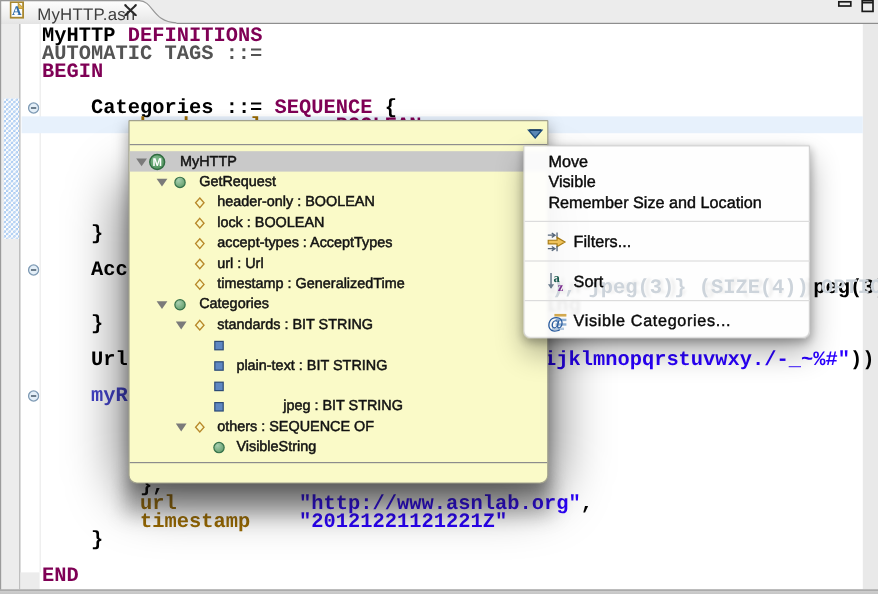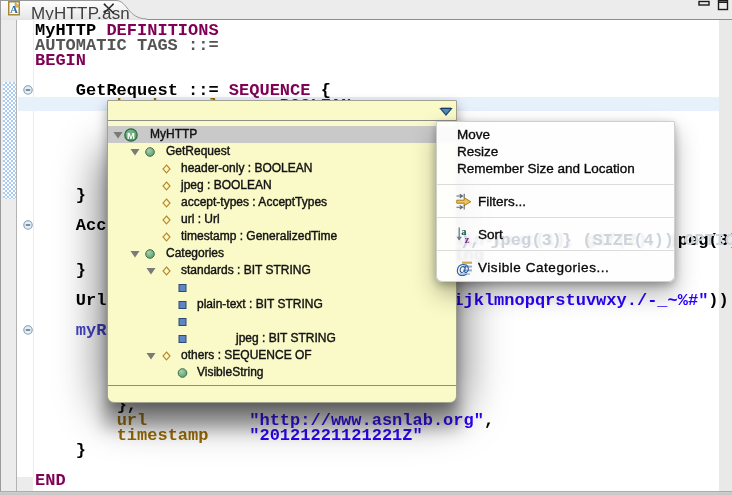--- a/index.html
+++ b/index.html
@@ -31,21 +31,21 @@
   <path d="M0,1 L116,1 C128,1 127,18.5 147,19 L147,21 L0,21 Z" fill="url(#tabg)"></path>
   <path d="M0,0.5 L116,0.5 C128,0.8 127,18.5 147,19" fill="none" stroke="#979797" stroke-width="1"></path>
 </svg>
 
 <svg class="abs" style="left:8px;top:1px;" width="13" height="15" viewBox="0 0 13 15">
   <rect x="0.75" y="0.75" width="10.5" height="13" fill="#FDFDFD" stroke="#A8872F" stroke-width="1.5"></rect>
   <polygon points="7.2,1.5 11.8,6 7.2,6" fill="#E5BC55" stroke="#B8922F" stroke-width="0.8"></polygon>
   <text x="6" y="11.5" font-size="11" font-weight="bold" fill="#2E6BA8" text-anchor="middle" font-family="Liberation Serif,serif">A</text>
 </svg>
 
-<div class="abs" style="left:31px;top:3.5px;font-size:17px;color:#3E3E3E;letter-spacing:0.2px;">MyHTTP.asn</div>
+<div class="abs" style="left:31px;top:3.5px;font-size:14px;color:#3E3E3E;letter-spacing:0.2px;">MyHTTP.asn</div>
 
 <svg class="abs" style="left:103px;top:3px;" width="12" height="11" viewBox="0 0 12 11">
   <path d="M1.5,1.5 L10,9.5 M10,1.5 L1.5,9.5" stroke="#2B2B2B" stroke-width="1.7" stroke-linecap="round"></path>
   <path d="M0.8,0.9 L2.6,1.6 M10.8,0.9 L9,1.6 M0.8,10.1 L2.6,9.4 M10.8,10.1 L9,9.4" stroke="#2B2B2B" stroke-width="1.1"></path>
 </svg>
 
 <svg class="abs" style="left:698px;top:0;" width="34px" height="12" viewBox="0 0 34 12">
   <rect x="1" y="1.5" width="10" height="3.5" fill="none" stroke="#1A1A1A" stroke-width="1.4"></rect>
   <rect x="20.5" y="0.5" width="9" height="9" fill="none" stroke="#1A1A1A" stroke-width="1.4"></rect>
   <line x1="20.5" y1="2.2" x2="29.5" y2="2.2" stroke="#1A1A1A" stroke-width="1.6"></line>
@@ -78,21 +78,21 @@
 <svg class="abs" style="left:23px;top:325px;" width="10" height="10" viewBox="0 0 10 10">
     <circle cx="5" cy="5" r="4.2" fill="#E4EFF8" stroke="#7F9BB5" stroke-width="1.1"></circle>
     <line x1="2.8" y1="5" x2="7.2" y2="5" stroke="#46586A" stroke-width="1.3"></line>
   </svg>
 
 <div class="abs" id="code" style="left:35px;top:23px;">
 <pre id="L1"><span class="blk">MyHTTP </span><span class="kw">DEFINITIONS</span></pre>
 <pre id="L2"><span class="gry">AUTOMATIC TAGS ::=</span></pre>
 <pre id="L3"><span class="kw">BEGIN</span></pre>
 <pre id="L4"> </pre>
-<pre id="L5">    <span class="blk">GetRequest ::= </span><span class="kw">SEQUENCE</span><span class="blk"> {</span></pre>
+<pre id="L5">    <span class="blk">Categories ::= </span><span class="kw">SEQUENCE</span><span class="blk"> {</span></pre>
 <pre id="L6">        <span class="fld">header-only</span>     <span class="kw">BOOLEAN</span><span class="blk">,</span></pre>
 <pre id="L7">        <span class="fld">lock</span>            <span class="kw">BOOLEAN</span><span class="blk">,</span></pre>
 <pre id="L8">        <span class="fld">accept-types</span>    <span class="blk">AcceptTypes,</span></pre>
 <pre id="L9">        <span class="fld">url</span>             <span class="blk">Url,</span></pre>
 <pre id="L10">        <span class="blk">...</span></pre>
 <pre id="L11">        <span class="fld">timestamp</span>       <span class="blk">GeneralizedTime</span></pre>
 <pre id="L12">    <span class="blk">}</span></pre>
 <pre id="L13"> </pre>
 <pre id="L14">    <span class="blk">AcceptTypes ::= </span><span class="kw">SEQUENCE</span><span class="blk"> {</span></pre>
 <pre id="L15">        <span class="fld">standards</span> <span class="kw">BIT STRING</span><span class="blk"> {html(0), plain-text(1), gif(2), jpeg(3)} (</span><span class="kw">SIZE</span><span class="blk">(4)) </span><span class="kw">OPTIONAL</span><span class="blk">,</span></pre>
@@ -163,37 +163,37 @@
     <path d="M59.5,226 L63,230 L59.5,234 L56,230 Z" fill="none" stroke="#B8892B" stroke-width="1.15"></path>
 
     <rect x="72" y="158.5" width="7" height="7" fill="#5E87C2" stroke="#2C4A77"></rect>
     <rect x="72" y="175.5" width="7" height="7" fill="#5E87C2" stroke="#2C4A77"></rect>
     <rect x="72" y="192.5" width="7" height="7" fill="#5E87C2" stroke="#2C4A77"></rect>
     <rect x="72" y="209.5" width="7" height="7" fill="#5E87C2" stroke="#2C4A77"></rect>
   </svg>
   <div class="abs" style="left:43px;top:0;height:17px;line-height:17px;">MyHTTP</div>
   <div class="abs" style="left:59px;top:17px;height:17px;line-height:17px;">GetRequest</div>
   <div class="abs" style="left:74px;top:34px;height:17px;line-height:17px;">header-only : BOOLEAN</div>
-  <div class="abs" style="left:74px;top:51px;height:17px;line-height:17px;">jpeg : BOOLEAN</div>
+  <div class="abs" style="left:74px;top:51px;height:17px;line-height:17px;">lock : BOOLEAN</div>
   <div class="abs" style="left:74px;top:68px;height:17px;line-height:17px;">accept-types : AcceptTypes</div>
   <div class="abs" style="left:74px;top:85px;height:17px;line-height:17px;">url : Url</div>
   <div class="abs" style="left:74px;top:102px;height:17px;line-height:17px;">timestamp : GeneralizedTime</div>
   <div class="abs" style="left:59px;top:119px;height:17px;line-height:17px;">Categories</div>
   <div class="abs" style="left:74px;top:136px;height:17px;line-height:17px;">standards : BIT STRING</div>
   <div class="abs" style="left:90px;top:170px;height:17px;line-height:17px;">plain-text : BIT STRING</div>
   <div class="abs" style="left:90px;top:204px;height:17px;line-height:17px;padding-left:39px;">jpeg : BIT STRING</div>
   <div class="abs" style="left:74px;top:221px;height:17px;line-height:17px;">others : SEQUENCE OF</div>
   <div class="abs" style="left:90px;top:238px;height:17px;line-height:17px;">VisibleString</div>
 </div>
 
 <div class="abs" id="menu" style="left:436px;top:121px;width:239px;height:161px;background:rgba(254,254,254,0.93);backdrop-filter:blur(1.2px);border:1px solid rgba(120,120,120,0.35);box-sizing:border-box;border-radius:1px 1px 6px 6px;box-shadow:0 3px 8px rgba(0,0,0,0.28),0 12px 24px rgba(0,0,0,0.30);"></div>
 <pre class="abs" style="left:459.8px;top:233px;color:#CDD4DB;font-weight:bold;">), jpeg(3)} (SIZE(4)) OPTIONAL</pre>
 <div class="abs" id="menuitems" style="left:436px;top:121px;width:240px;font-size:13.5px;color:#0A0A0A;-webkit-text-stroke:0.35px #0A0A0A;">
   <div class="abs" style="left:21px;top:5px;height:17px;line-height:17px;">Move</div>
-  <div class="abs" style="left:21px;top:22px;height:17px;line-height:17px;">Resize</div>
+  <div class="abs" style="left:21px;top:22px;height:17px;line-height:17px;">Visible</div>
   <div class="abs" style="left:21px;top:39px;height:17px;line-height:17px;">Remember Size and Location</div>
   <div class="abs" style="left:1px;top:63px;width:238px;height:1px;background:#DCDCDC;"></div>
   <div class="abs" style="left:42px;top:72px;height:17px;line-height:17px;">Filters...</div>
   <div class="abs" style="left:1px;top:96px;width:238px;height:1px;background:#DCDCDC;"></div>
   <div class="abs" style="left:42px;top:105px;height:17px;line-height:17px;">Sort</div>
   <div class="abs" style="left:1px;top:129px;width:238px;height:1px;background:#DCDCDC;"></div>
   <div class="abs" style="left:42px;top:138px;height:17px;line-height:17px;letter-spacing:0.55px;">Visible Categories...</div>
 
   <svg class="abs" style="left:20px;top:72px;" width="18" height="17" viewBox="0 0 18 17">
     <path d="M0.5,3 H5.5 M3.8,1.2 L6.5,3 L3.8,4.8 M8.2,0.8 V5.2" stroke="#55667A" stroke-width="1.1" fill="none"></path>

